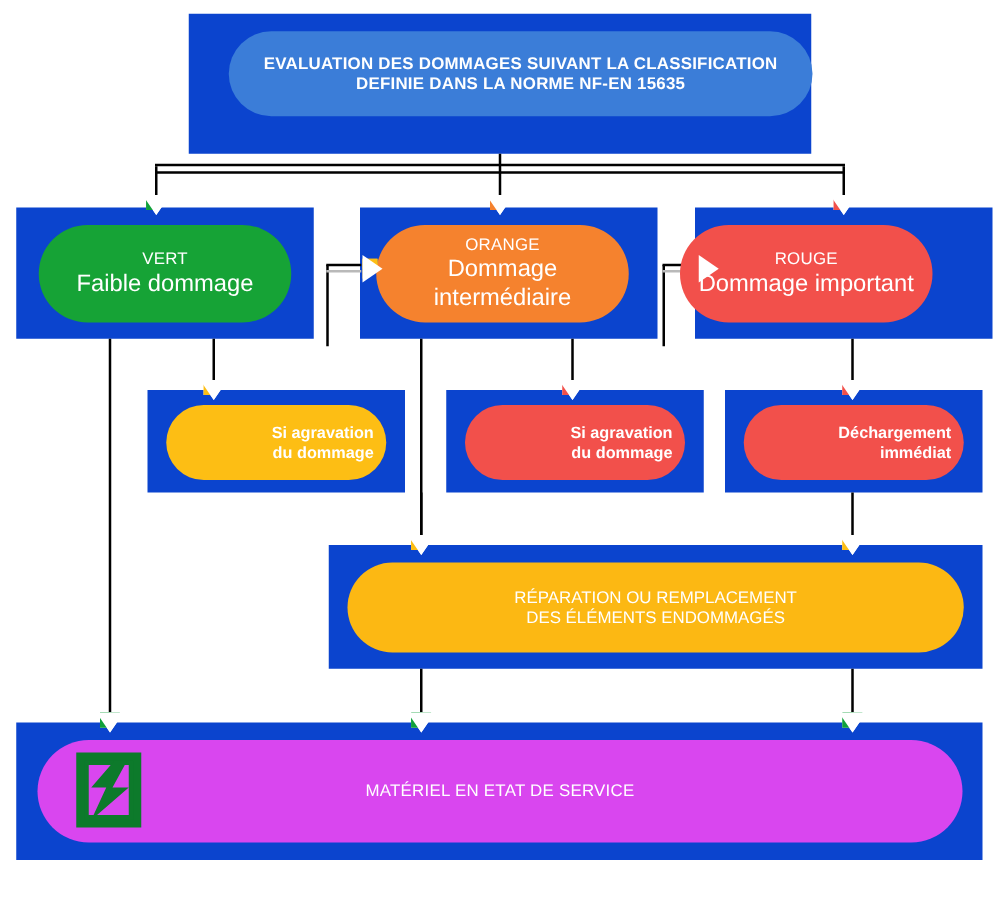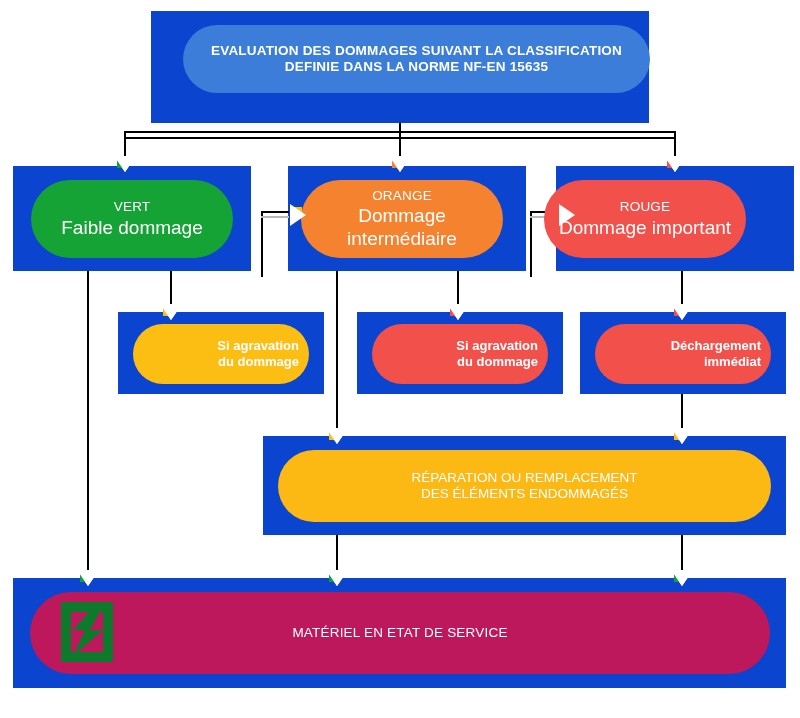--- a/index.html
+++ b/index.html
@@ -38,21 +38,21 @@
   .node .lines { width: 100%; padding: 0 10px; box-sizing: border-box; }
   .l1 { display: block; }
   .l2 { display: block; }
 
   .n-title      { background:#3B7DD8; border-radius: 46px; font-size: 13.5px; font-weight: bold; letter-spacing: .2px; }
   .n-green      { background:#16A336; border-radius: 50px; }
   .n-orange     { background:#F5822E; border-radius: 50px; }
   .n-red        { background:#F2504B; border-radius: 50px; }
   .n-yellow     { background:#FDBE14; border-radius: 40px; }
   .n-bigyellow  { background:#FCB813; border-radius: 44px; font-size: 13.5px; font-weight: normal; }
-  .n-biggreen   { background:#be185d; border-radius: 42px; }
+  .n-biggreen   { background:#d946ef; border-radius: 42px; }
 
   .cap  { font-size: 13.5px; font-weight: normal; letter-spacing: .2px; }
   .sub  { font-size: 19px; font-weight: normal; }
   .sm   { font-size: 13px; font-weight: bold; text-align: right; }
   .underline { text-decoration: underline; }
 
   
   .vline {
     position: absolute;
     width: 2px;

